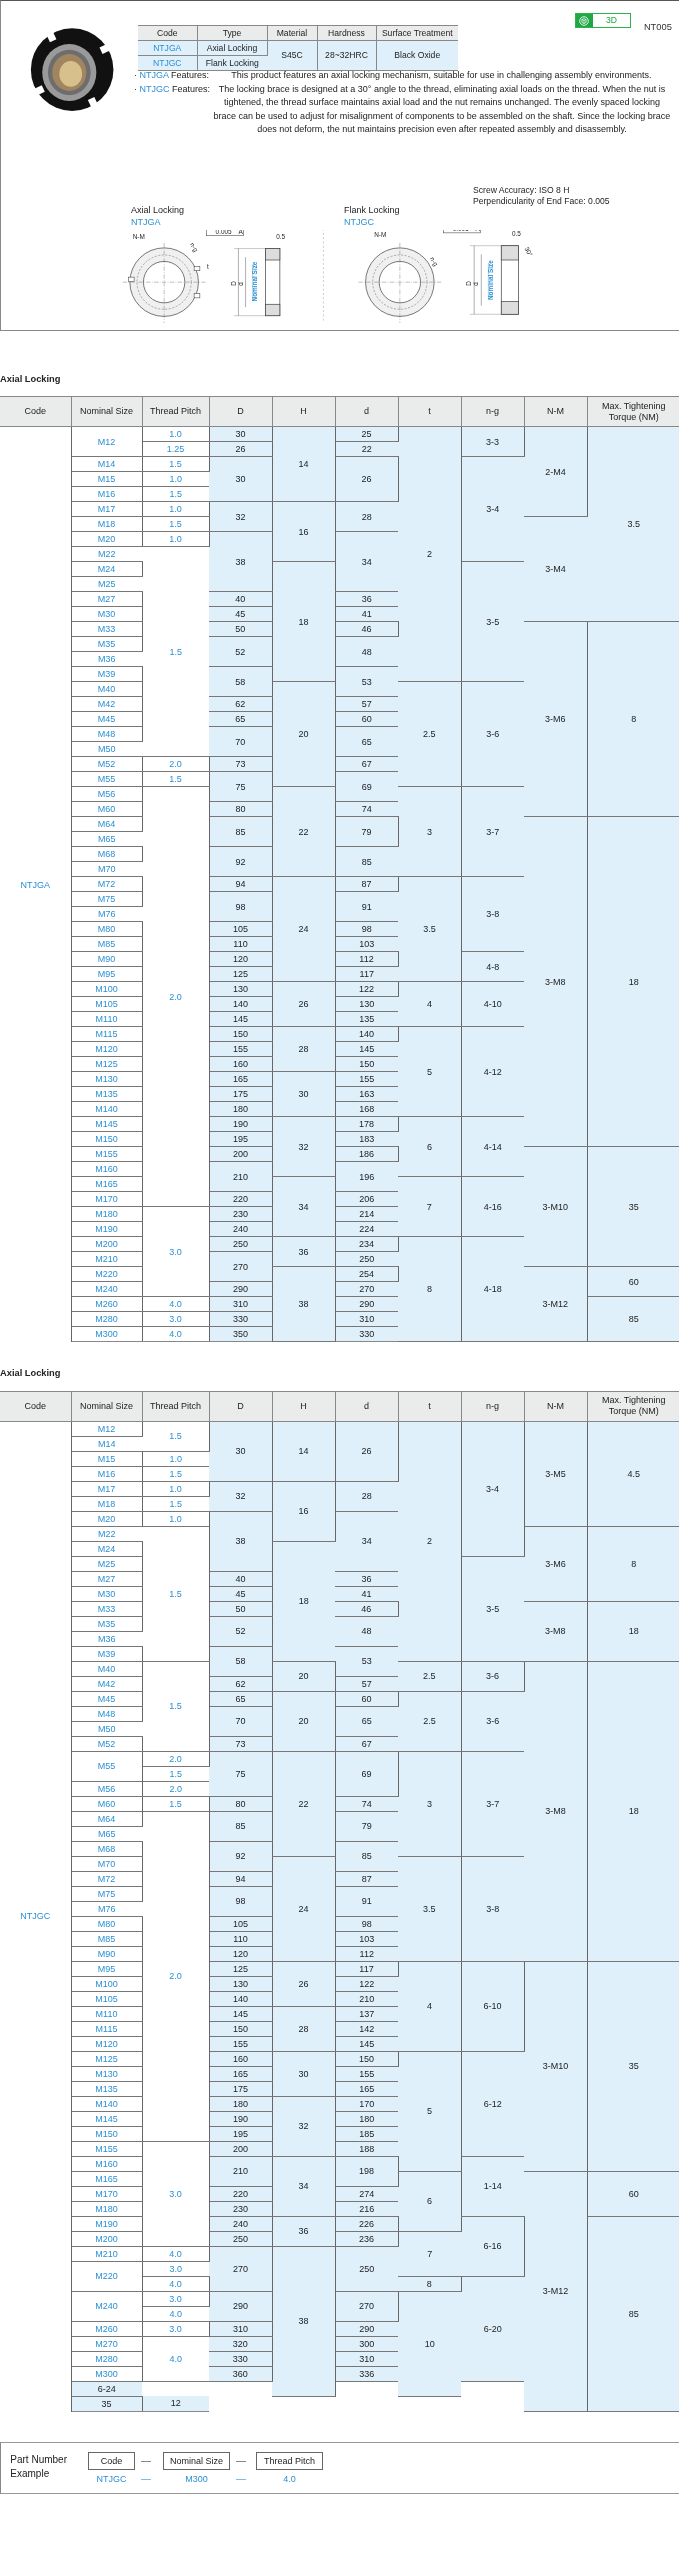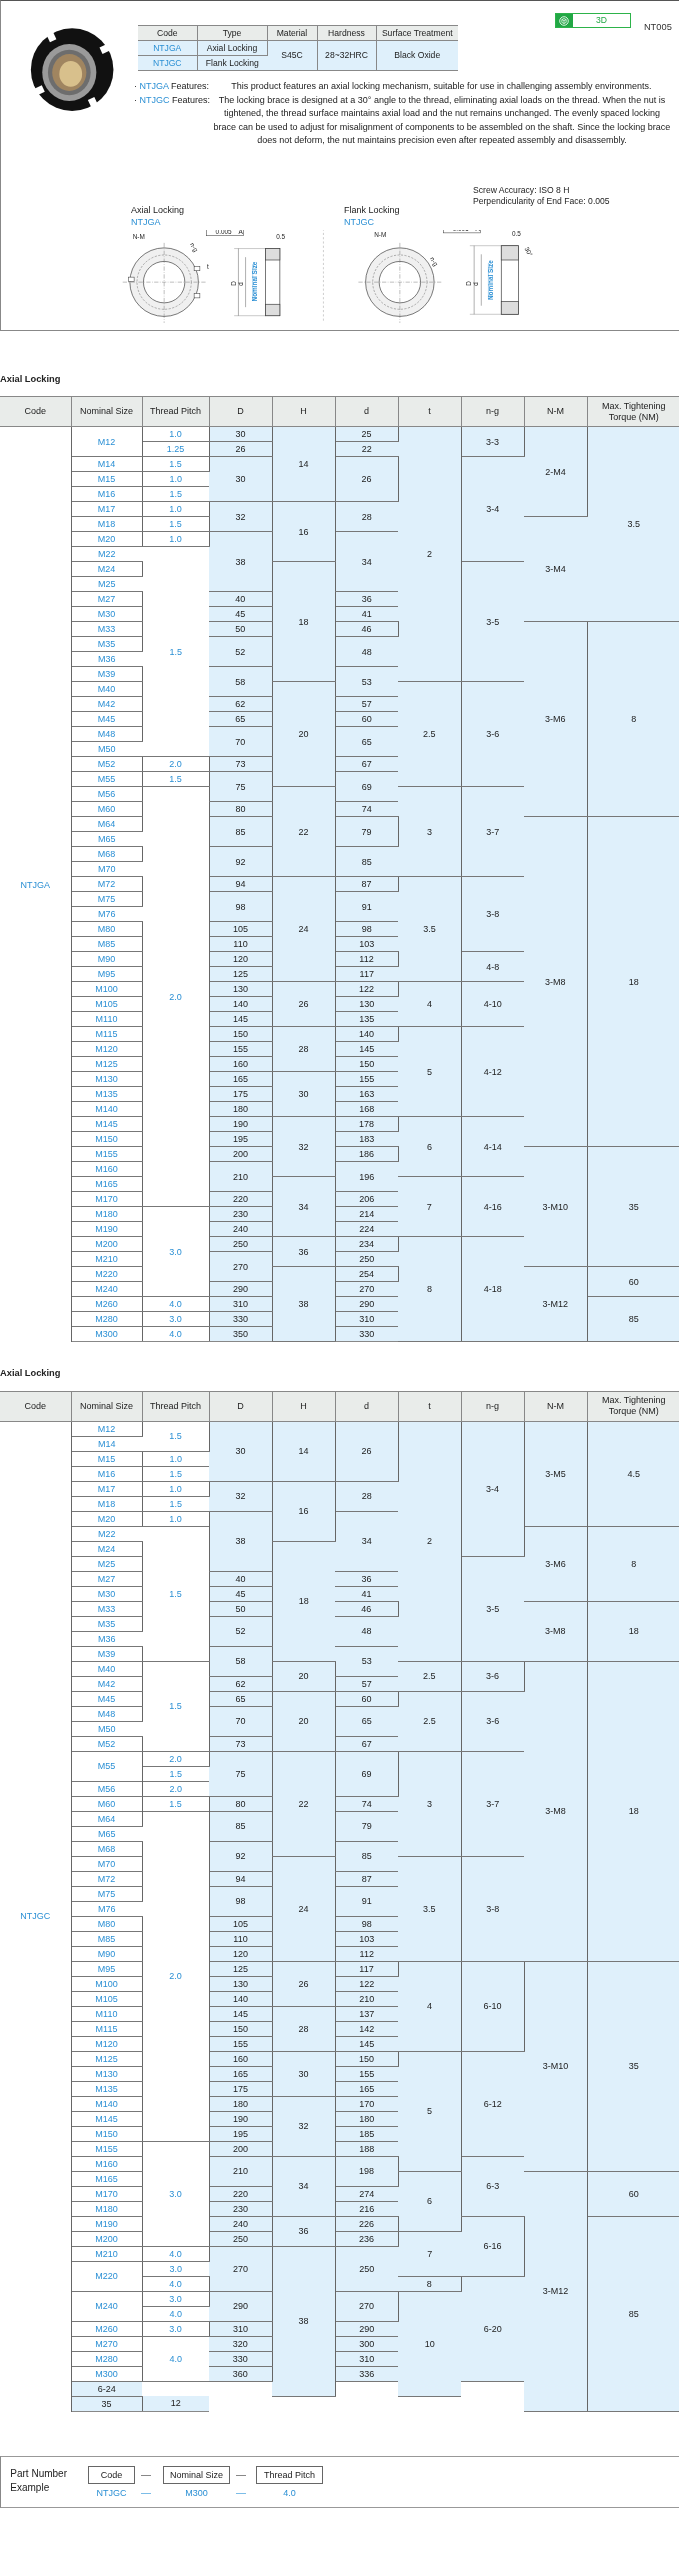--- a/index.html
+++ b/index.html
@@ -3,47 +3,47 @@
 <meta charset="utf-8">
 <style>
   * { box-sizing: border-box; }
   html, body { margin: 0; padding: 0; background: #fff; }
   body { width: 680px; font-family: "Liberation Sans", "DejaVu Sans", sans-serif; color: #222; font-size: 8.6px; }
   .info-panel { position: relative; width: 680px; height: 331px; border: 0.7px solid #888; border-top: 1.4px solid #555; border-bottom: 1.4px solid #888; background: #fff; }
   .product-image { position: absolute; left: 27px; top: 20px; width: 89px; height: 93px; }
   .top-badges { position: absolute; right: 7.2px; top: 8.6px; display: flex; align-items: center; gap: 13px; }
   .badge-3d { display: flex; border: 0.7px solid #2db34a; height: 14.3px; }
   .badge-3d .ic { width: 17px; background: #22a745; display: flex; align-items: center; justify-content: center; }
-  .badge-3d .lbl { color: #22a745; padding: 0 23px; font-size: 8.6px; line-height: 13px; }
+  .badge-3d .lbl { color: #22a745; padding: 0 13px; font-size: 8.6px; line-height: 13px; }
   .series-code { font-size: 9.3px; color: #333; margin-top: 12px; }
   table.spec { position: absolute; left: 137px; top: 23.6px; border-collapse: collapse; font-size: 8.6px; }
   table.spec th { background: #e9ecea; font-weight: normal; border-top: 1.4px solid #888; border-bottom: 1.4px solid #888; border-right: 0.7px solid #888; padding: 0 4.3px; height: 15px; }
   table.spec th:last-child { border-right: none; }
   table.spec td { border-right: 0.7px solid #888; border-bottom: 0.7px solid #888; text-align: center; height: 15px; padding: 0 3.6px; }
   table.spec td:last-child { border-right: none; }
   table.spec tr:last-child td { border-bottom: 1.4px solid #888; }
   table.spec td.blue { background: #dff0fb; }
   .link { color: #2a8fd4; }
-  .features { position: absolute; left: 133px; top: 79px; width: 537px; font-size: 9px; line-height: 13.6px; }
+  .features { position: absolute; left: 133px; top: 68px; width: 537px; font-size: 9px; line-height: 13.6px; }
   .feature { display: flex; }
   .feature .lead { white-space: nowrap; }
   .feature .body { flex: 1; padding-left: 2.9px; text-align: center; }
   .dwg-title { position: absolute; font-size: 9px; line-height: 12px; }
   .accuracy { position: absolute; left: 472px; top: 184px; font-size: 8.6px; line-height: 10.7px; }
   .section-title { font-size: 9.3px; margin: 0; padding: 0; height: 14.3px; line-height: 14.3px; }
   table.data { width: 680px; border-collapse: collapse; table-layout: fixed; font-size: 9px; }
   table.data th { background: #e9ecea; font-weight: normal; height: 30px; border-top: 1.4px solid #888; border-bottom: 1.4px solid #888; border-right: 0.7px solid #888; line-height: 10.7px; padding: 0 1.4px; }
   table.data th:last-child { border-right: none; }
   table.data td { height: 15px; border-right: 0.7px solid #666; border-bottom: 1.1px solid #777; text-align: center; padding: 0; vertical-align: middle; }
   table.data td:last-child { border-right: none; }
   table.data td.code { border-bottom: none; color: #2a8fd4; }
   table.data td.size, table.data td.pitch { color: #2a8fd4; background: #fff; }
   table.data td.num { background: #dff0fb; }
   table.data tbody tr:last-child td { border-bottom: 1.4px solid #888; }
-  .pn-box { margin-top: 44px; width: 680px; height: 52px; border: 0.7px solid #888; border-top: 1.4px solid #999; border-bottom: 1.4px solid #999; position: relative; padding-left: 8px; }
+  .pn-box { margin-top: 30px; width: 680px; height: 52px; border: 0.7px solid #888; border-top: 1.4px solid #999; border-bottom: 1.4px solid #999; position: relative; padding-left: 8px; }
   .pn-title { position: absolute; left: 9.3px; top: 10.7px; font-size: 10px; line-height: 13.6px; }
   .pn-seg { position: absolute; top: 9.3px; height: 18.6px; border: 0.7px solid #666; font-size: 9px; line-height: 17px; text-align: center; }
   .pn-dash { position: absolute; top: 18px; height: 1.4px; width: 10px; background: #888; }
   .pn-val { position: absolute; top: 31.5px; font-size: 9px; color: #2a8fd4; text-align: center; }
   .pn-vdash { position: absolute; top: 36px; height: 0.7px; width: 10px; background: #7cbde8; }
 </style>
 </head>
 <body>
 
 <div class="info-panel">
@@ -867,21 +867,21 @@
         <td class="size">M155</td>
         <td rowspan="7" class="pitch">3.0</td>
         <td class="num">200</td>
         <td class="num">188</td>
       </tr>
       <tr>
         <td class="size">M160</td>
         <td rowspan="2" class="num">210</td>
         <td rowspan="4" class="num">34</td>
         <td rowspan="2" class="num">198</td>
-        <td rowspan="4" class="num">6-3</td>
+        <td rowspan="4" class="num">1-14</td>
       </tr>
       <tr>
         <td class="size">M165</td>
         <td rowspan="4" class="num">6</td>
         <td rowspan="17" class="num">3-M12</td>
         <td rowspan="3" class="num">60</td>
       </tr>
       <tr>
         <td class="size">M170</td>
         <td class="num">220</td>

